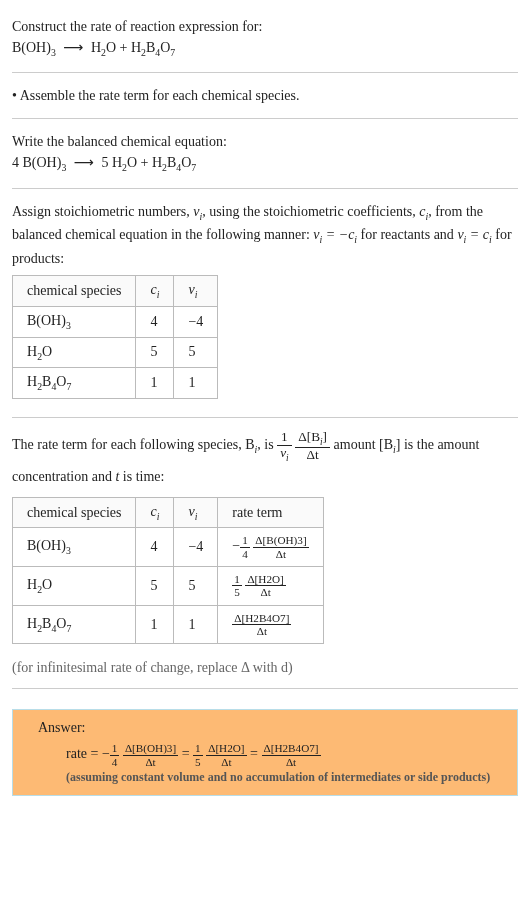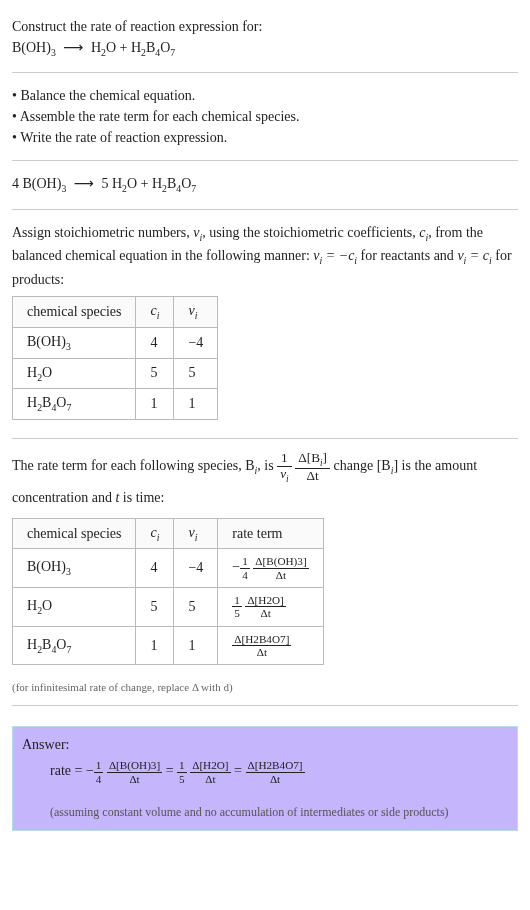--- a/index.html
+++ b/index.html
@@ -11,48 +11,47 @@
 .ital { font-style: italic; }
 table.data { border-collapse: collapse; margin: 6px 0; }
 table.data td, table.data th { border: 1px solid #bbb; padding: 6px 14px; text-align: left; font-weight: normal; }
 table.data th { background: #fafafa; }
 .frac { display: inline-block; vertical-align: middle; text-align: center; font-size: 0.95em; }
 .frac .num { display: block; border-bottom: 1px solid #222; padding: 0 3px; line-height: 1.1; }
 .frac .den { display: block; padding: 0 3px; line-height: 1.1; }
 .smallfrac { display: inline-block; vertical-align: middle; text-align: center; font-size: 0.8em; }
 .smallfrac .num { display: block; border-bottom: 1px solid #222; padding: 0 2px; line-height: 1.1; }
 .smallfrac .den { display: block; padding: 0 2px; line-height: 1.1; }
-.footnote { font-size: 11px; color: #666; margin-top: 16px; }
-.answer-box { background: #c4b5fd; border: 1px solid #b8dde8; padding: 10px 9px; margin-top: 8px; }
+.footnote { font-size: 14px; color: #666; margin-top: 16px; }
+.answer-box { background: #fdba74; border: 1px solid #b8dde8; padding: 10px 25px; margin-top: 8px; }
 .answer-box .ans-label { margin-bottom: 6px; }
-.answer-box .rate-line { padding-left: 28px; margin-bottom: 20px; }
-.answer-box .note { font-size: 12px; padding-left: 28px; color: #555; }
+.answer-box .rate-line { padding-left: 28px; margin-bottom: 2px; }
+.answer-box .note { font-size: 12px; padding-left: 28px; color: #555; font-weight: bold; }
 .arrow { display: inline-block; padding: 0 4px; }
 </style>
 </head>
 <body>
 
 <div class="section">
   <div class="line">Construct the rate of reaction expression for:</div>
   <div class="line">
     <span>B(OH)</span><sub>3</sub>
     <span class="arrow">⟶</span>
     <span>H</span><sub>2</sub><span>O + H</span><sub>2</sub><span>B</span><sub>4</sub><span>O</span><sub>7</sub>
   </div>
 </div>
 <hr>
 
 <div class="section">
-  <div class="line">• Balance the chemical equation.</div>
   <div class="line">• Assemble the rate term for each chemical species.</div>
-  <div class="line">• Write the rate of reaction expression.</div>
 </div>
 <hr>
 
 <div class="section">
+  <div class="line">Write the balanced chemical equation:</div>
   <div class="line">
     <span>4 B(OH)</span><sub>3</sub>
     <span class="arrow">⟶</span>
     <span>5 H</span><sub>2</sub><span>O + H</span><sub>2</sub><span>B</span><sub>4</sub><span>O</span><sub>7</sub>
   </div>
 </div>
 <hr>
 
 <div class="section">
   <div class="line">
@@ -83,21 +82,21 @@
   </tbody>
     </table>
 </div>
 <hr>
 
 <div class="section">
   <div class="line" style="line-height:2;">
     <span>The rate term for each following species, B</span><sub class="ital">i</sub><span>, is </span>
     <span class="frac"><span class="num">1</span><span class="den"><span class="ital">ν</span><sub class="ital">i</sub></span></span>
     <span class="frac"><span class="num"><span>Δ[B</span><sub class="ital">i</sub><span>]</span></span><span class="den">Δt</span></span>
-    <span> change [B</span><sub class="ital">i</sub><span>] is the amount concentration and </span><span class="ital">t</span><span> is time:</span>
+    <span> amount [B</span><sub class="ital">i</sub><span>] is the amount concentration and </span><span class="ital">t</span><span> is time:</span>
   </div>
   <table class="data">
     <tbody>
         <tr>
       <th>chemical species</th>
       <th><span class="ital">c</span><sub class="ital">i</sub></th>
       <th><span class="ital">ν</span><sub class="ital">i</sub></th>
       <th>rate term</th>
     </tr>
     <tr>

